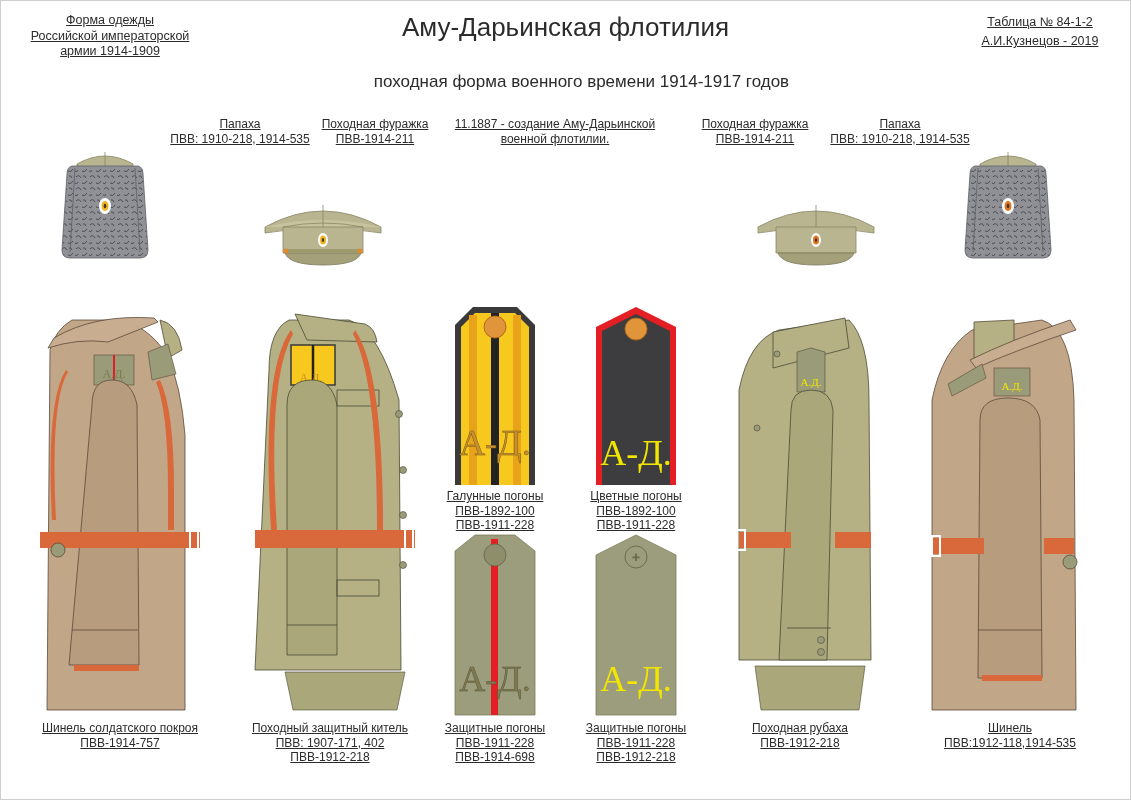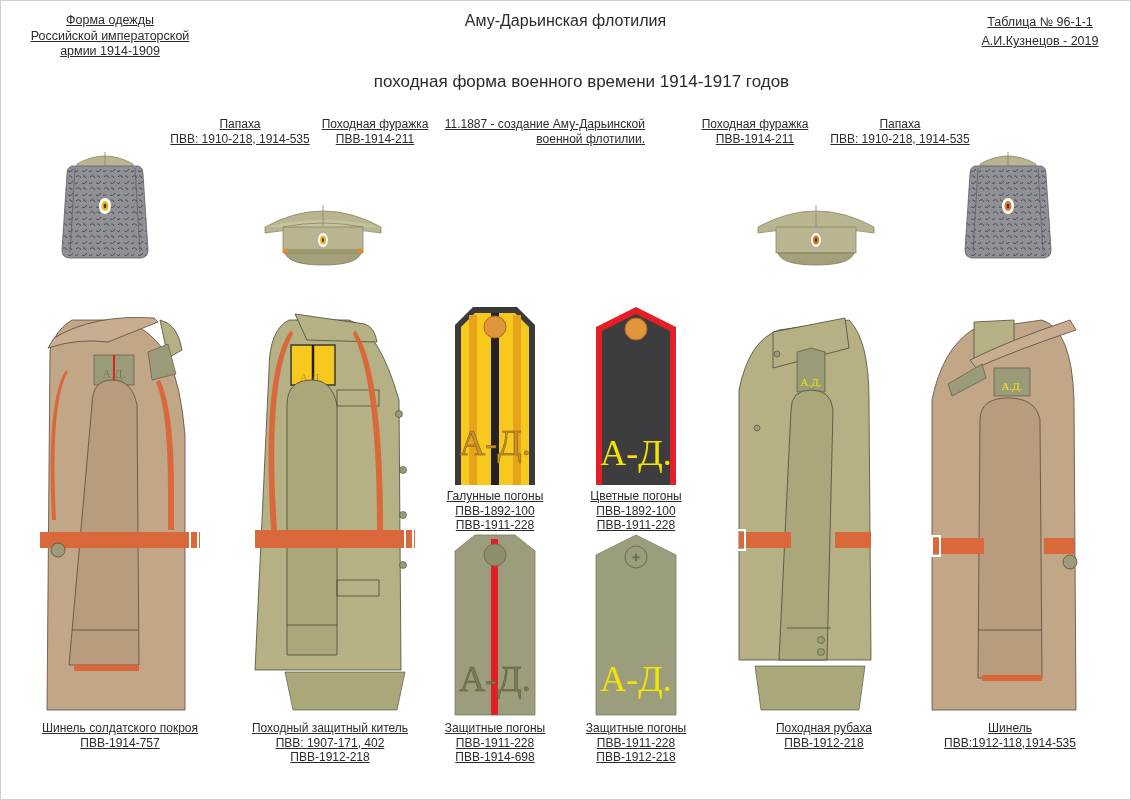--- a/index.html
+++ b/index.html
@@ -1,49 +1,49 @@
 <!DOCTYPE html>
 <html><head>
   <meta charset="utf-8">
   <style>
     html, body { margin:0; padding:0; }
     body { width:1131px; height:800px; background:#ffffff; position:relative; overflow:hidden; font-family:"Liberation Sans", sans-serif; color:#2b2b2b; }
     .frame { position:absolute; left:0; top:0; width:1129px; height:798px; border:1px solid #cfcfcf; }
     .txt { position:absolute; text-align:center; font-size:12px; line-height:14.5px; white-space:nowrap;text-decoration:underline; }
-    .title { position:absolute; left:0; width:1131px; top:12px; text-align:center; font-size:16px; }
+    .title { position:absolute; left:0; width:1131px; top:12px; text-align:center; font-size:26px; }
     .subtitle { position:absolute; left:0; width:1131px; top:72px; text-align:center; font-size:17px;padding-left:16px; }
     .line { display:block; }
     svg { position:absolute; overflow:visible; }
   </style>
 </head>
 <body>
 
 <div class="frame"></div>
 
 <div class="txt" style="left:20px; width:180px; top:13px; font-size:12.5px; line-height:15.5px;">
   <span class="line">Форма одежды</span>
   <span class="line">Российской императорской</span>
   <span class="line">армии  1914-1909</span>
 </div>
 <div class="title">Аму-Дарьинская флотилия</div>
 <div class="txt" style="left:955px; width:170px; top:13px; font-size:12.5px; line-height:19px;">
-  <span class="line">Таблица № 96-1-1</span>
+  <span class="line">Таблица № 84-1-2</span>
   <span class="line">А.И.Кузнецов - 2019</span>
 </div>
 <div class="subtitle">походная форма военного времени 1914-1917 годов</div>
 
 <div class="txt" style="left:140px; width:200px; top:117px;">
   <span class="line">Папаха</span>
   <span class="line">ПВВ: 1910-218, 1914-535</span>
 </div>
 <div class="txt" style="left:300px; width:150px; top:117px;">
   <span class="line">Походная фуражка</span>
   <span class="line">ПВВ-1914-211</span>
 </div>
-<div class="txt" style="left:425px; width:220px; top:117px;text-align:right;">
+<div class="txt" style="left:445px; width:220px; top:117px;">
   <span class="line">11.1887 - создание Аму-Дарьинской</span>
   <span class="line">военной флотилии.</span>
 </div>
 <div class="txt" style="left:680px; width:150px; top:117px;">
   <span class="line">Походная фуражка</span>
   <span class="line">ПВВ-1914-211</span>
 </div>
 <div class="txt" style="left:800px; width:200px; top:117px;">
   <span class="line">Папаха</span>
   <span class="line">ПВВ: 1910-218, 1914-535</span>
@@ -227,20 +227,20 @@
 
 <div class="txt" style="left:20px; width:200px; top:721px;">
   <span class="line">Шинель солдатского покроя</span>
   <span class="line">ПВВ-1914-757</span>
 </div>
 <div class="txt" style="left:230px; width:200px; top:721px;text-align:center;">
   <span class="line">Походный защитный китель</span>
   <span class="line">ПВВ: 1907-171, 402</span>
   <span class="line">ПВВ-1912-218</span>
 </div>
-<div class="txt" style="left:744px; width:160px; top:721px;">
+<div class="txt" style="left:720px; width:160px; top:721px;">
   <span class="line">Походная рубаха</span>
   <span class="line">ПВВ-1912-218</span>
 </div>
 <div class="txt" style="left:910px; width:200px; top:721px;">
   <span class="line">Шинель</span>
   <span class="line">ПВВ:1912-118,1914-535</span>
 </div>
 
 </body></html>

